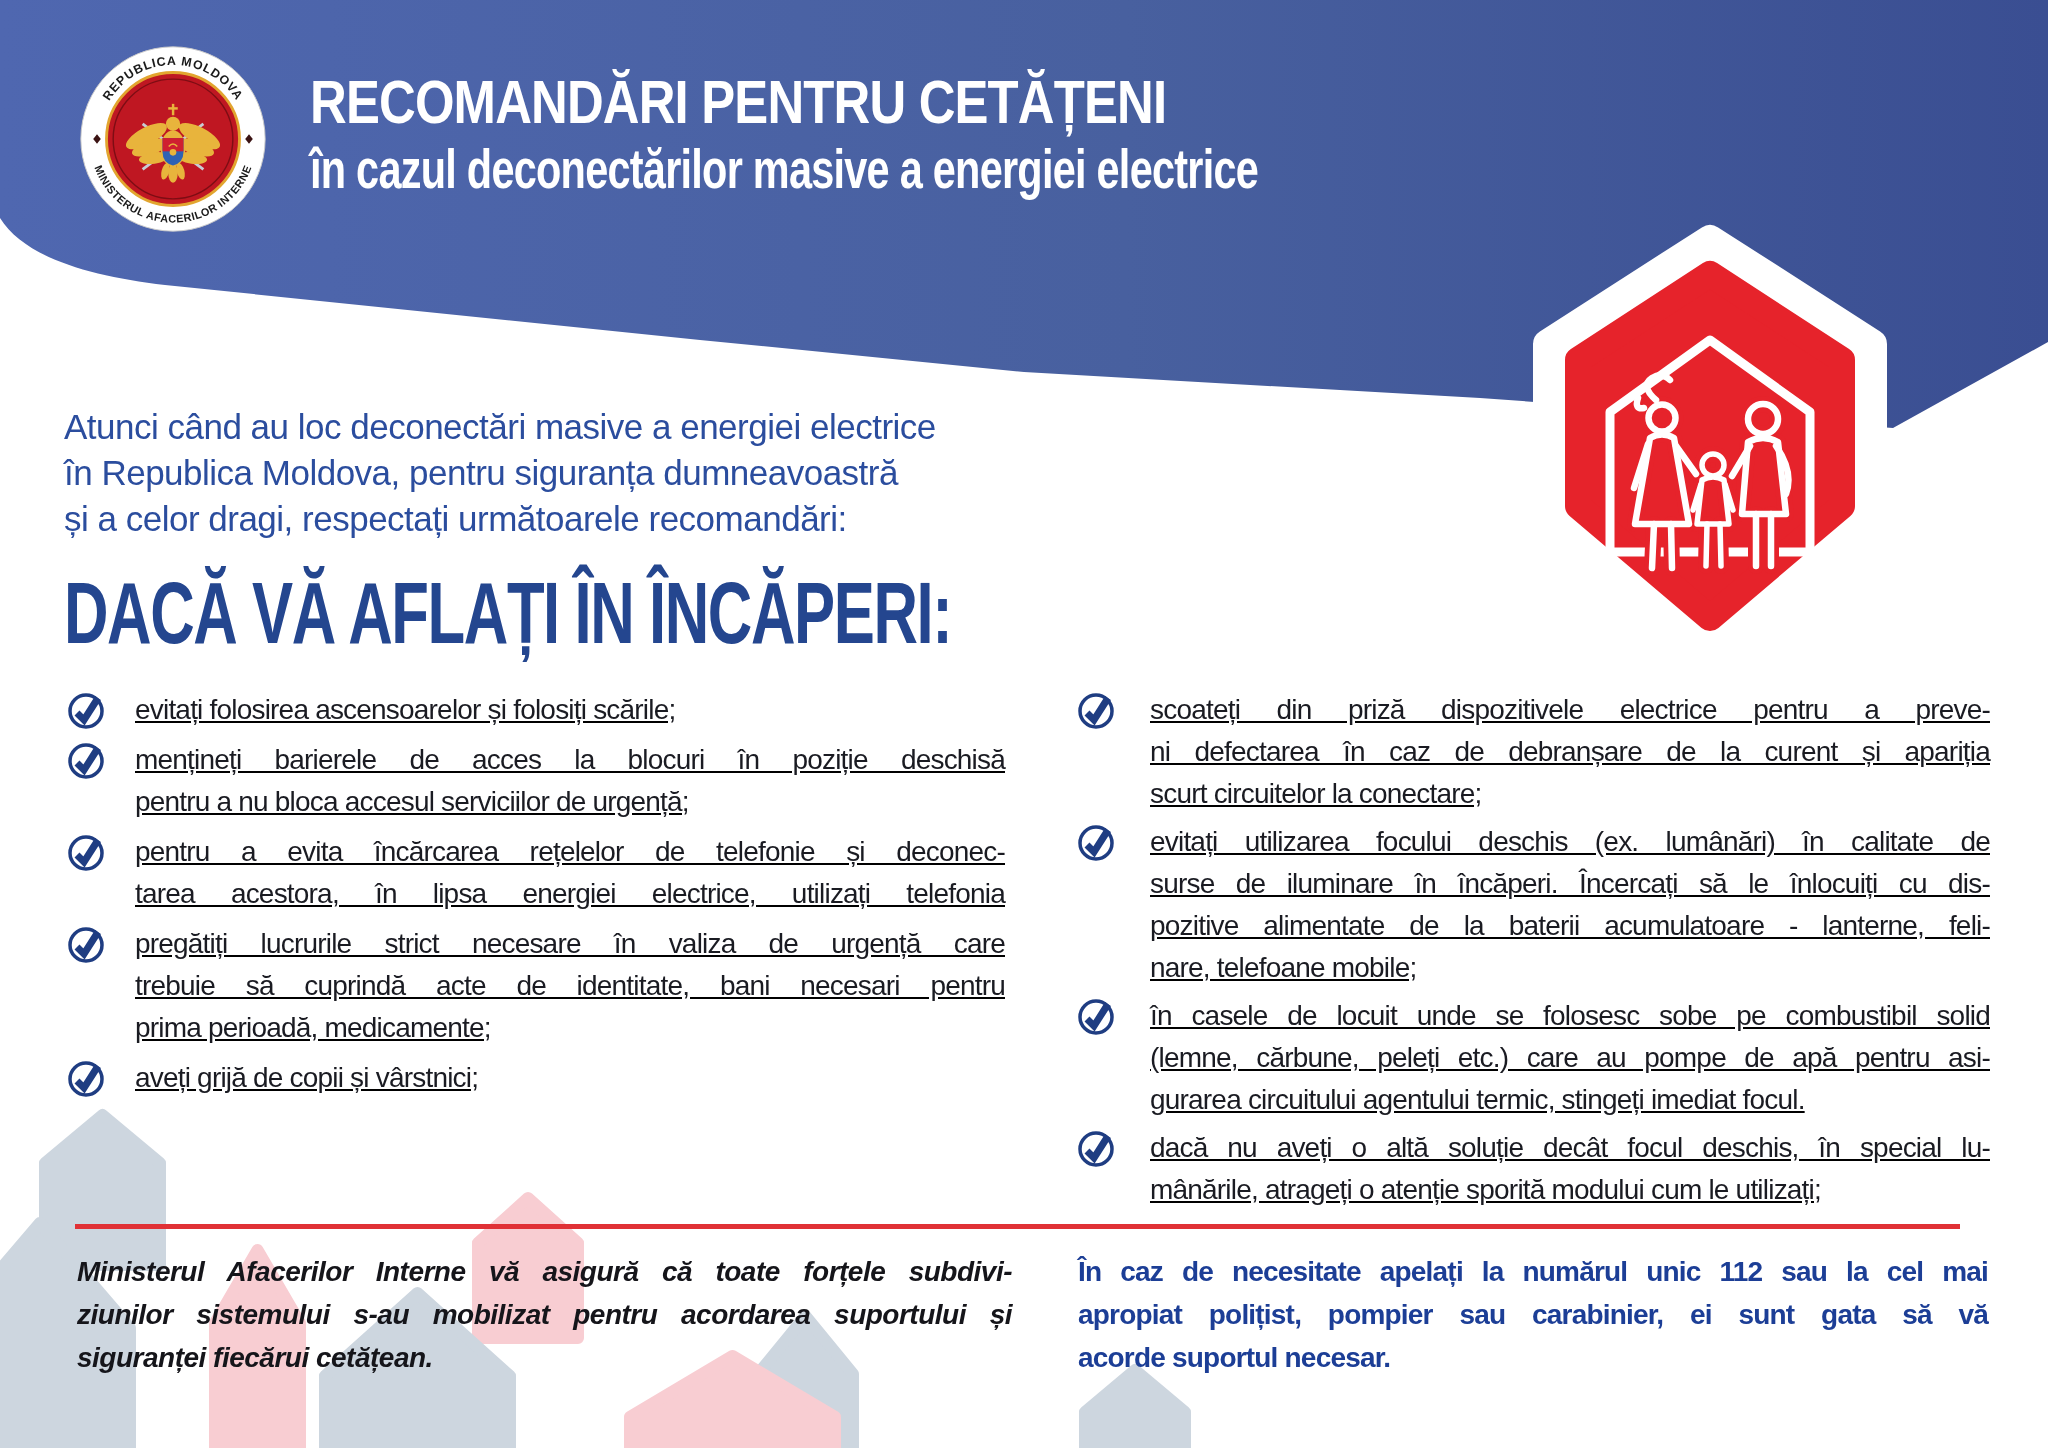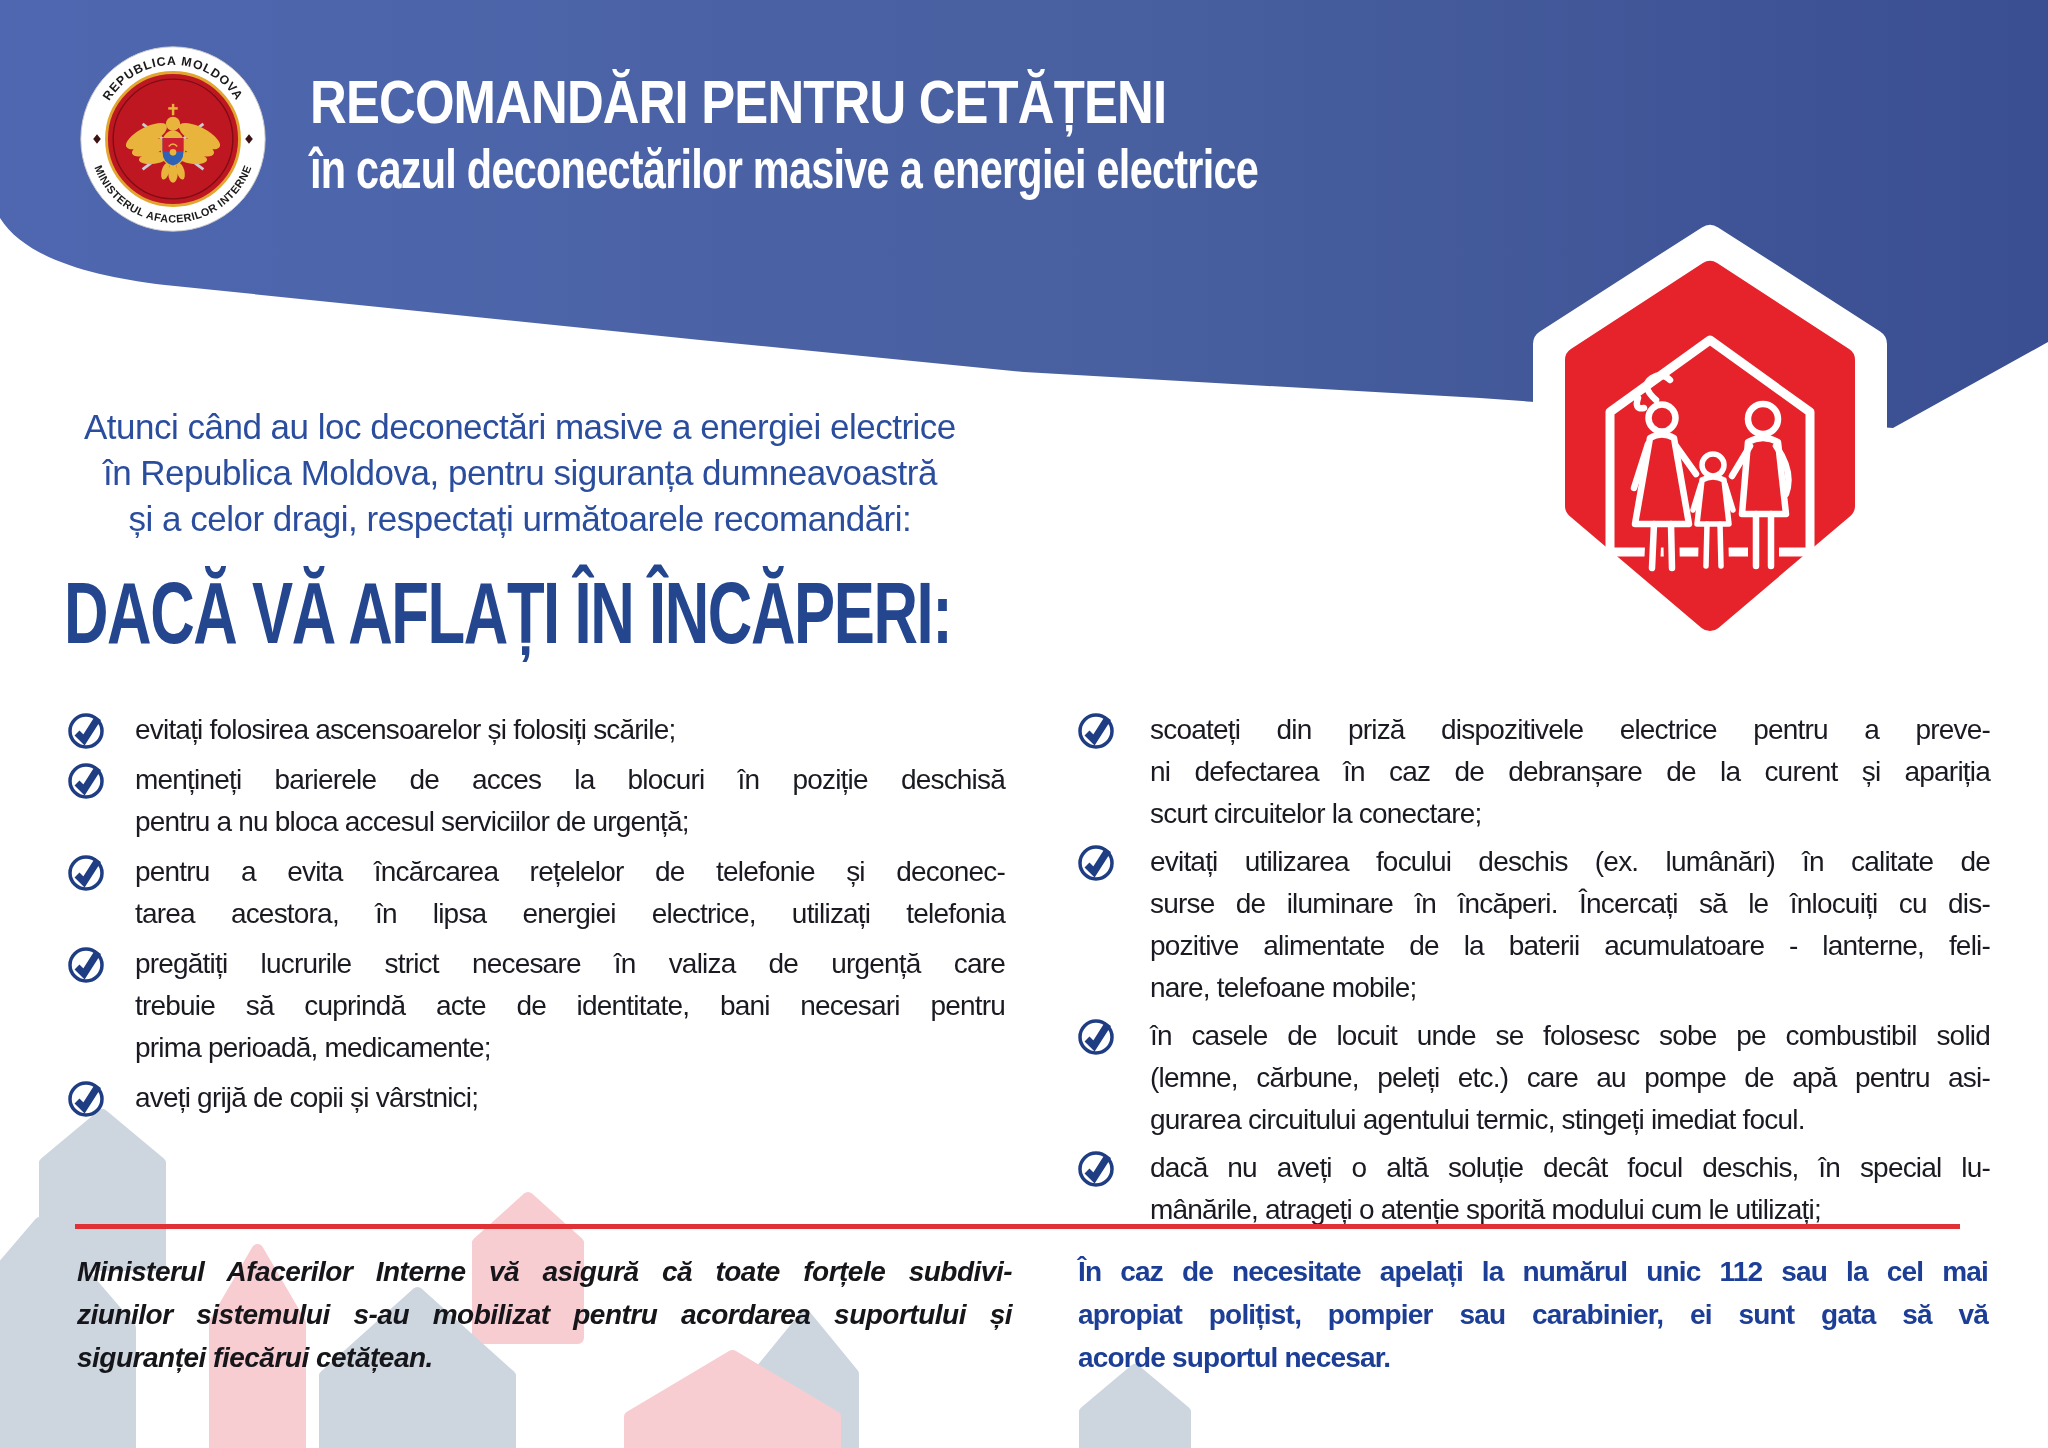--- a/index.html
+++ b/index.html
@@ -8,29 +8,29 @@
     font-family:"Liberation Sans","DejaVu Sans",sans-serif;
   }
   
   #header-svg{position:absolute;left:0;top:0;z-index:1;}
   .title-line{position:absolute;left:310px;color:#ffffff;font-weight:bold;white-space:nowrap;z-index:2;transform-origin:left top;}
   #title1{top:66px;font-size:62px;letter-spacing:-1px;transform:scaleX(0.82);}
   #title2{top:136px;font-size:56px;letter-spacing:-1px;transform:scaleX(0.74);}
   #logo{position:absolute;left:78px;top:44px;z-index:3;}
   #badge{position:absolute;left:1510px;top:222px;z-index:3;}
   
-  .intro{position:absolute;left:84px;top:404px;z-index:2;text-align:center;}
+  .intro{position:absolute;left:64px;top:404px;z-index:2;}
   .intro .iln{font-size:35px;line-height:46px;letter-spacing:-0.5px;color:#2b4d9e;white-space:nowrap;}
   
   #section-heading{
     position:absolute;left:64px;top:562px;font-size:88px;font-weight:bold;color:#24468f;
     letter-spacing:-2px;white-space:nowrap;transform:scaleX(0.70);transform-origin:left top;z-index:2;
   }
   
-  .col{position:absolute;top:709px;z-index:2;}
+  .col{position:absolute;top:689px;z-index:2;text-decoration:underline;}
   .col-left{left:66px;width:950px;}
   .col-right{left:1076px;width:930px;}
   .item{display:flex;align-items:flex-start;margin-bottom:8px;}
   .col-right .item{margin-bottom:6px;}
   .chk{flex:0 0 40px;width:40px;height:40px;margin-top:2px;}
   .itext{margin-left:29px;width:870px;color:#1a1b22;font-size:28px;line-height:42px;letter-spacing:-0.8px;}
   .col-right .itext{margin-left:34px;width:840px;}
   .ln{text-align:justify;text-align-last:justify;}
   .ln.last{text-align-last:left;}
   

